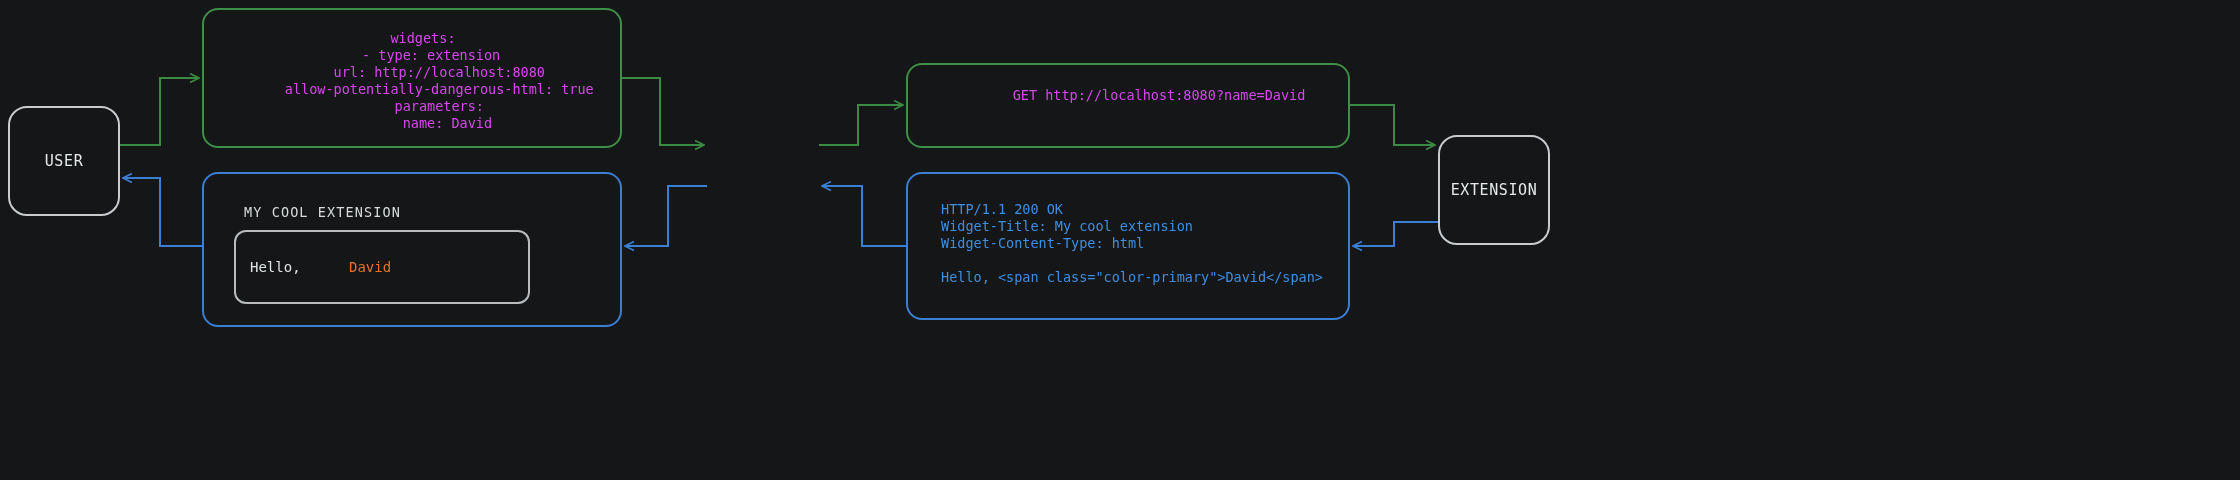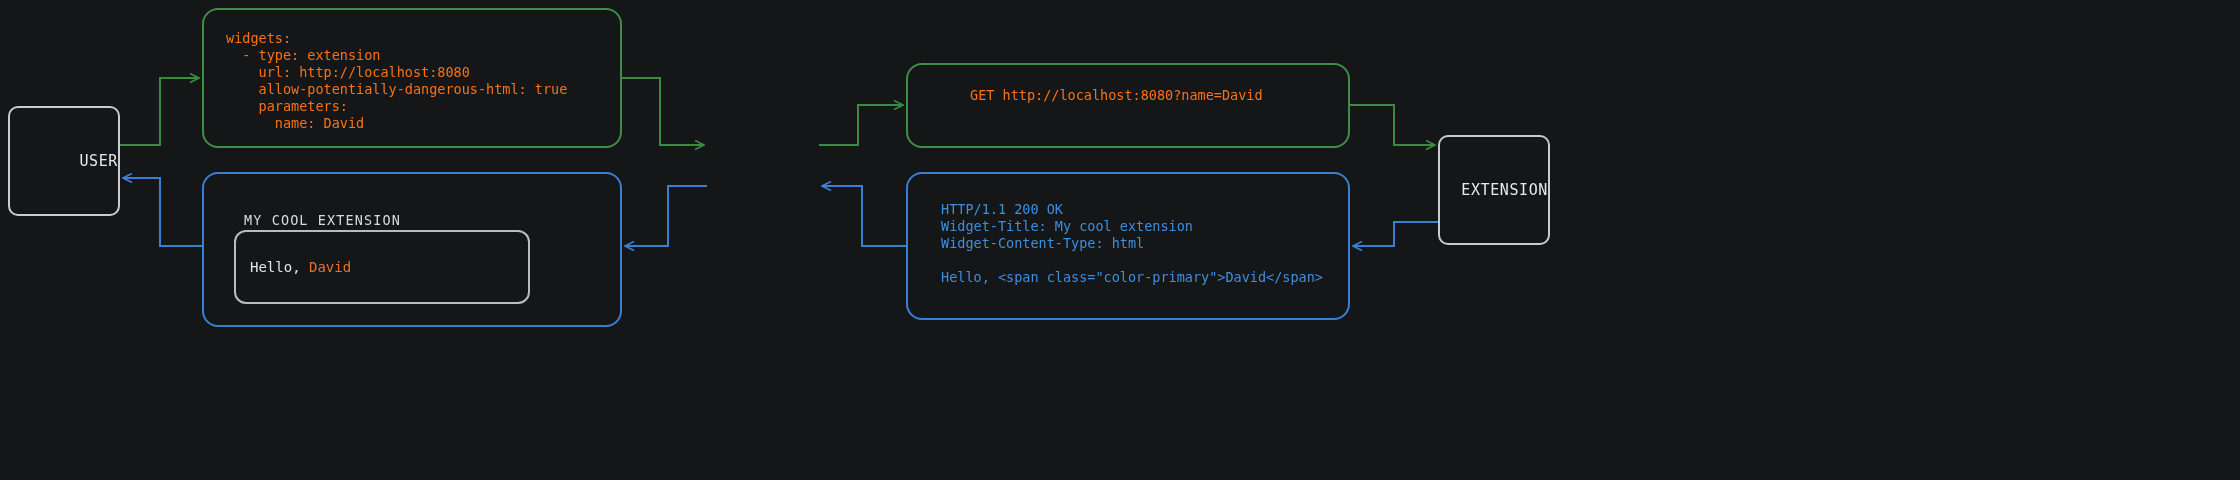--- a/index.html
+++ b/index.html
@@ -27,25 +27,25 @@
     width: 2240px;
     height: 480px;
     pointer-events: none;
   }
 
   
   .node {
     position: absolute;
     box-sizing: border-box;
     border: 2px solid #c9ccce;
-    border-radius: 10px;
+    border-radius: 19px;
     background: #141618;
     display: flex;
     align-items: center;
-    justify-content: flex-end;
+    justify-content: center;
     z-index: 3;
   }
   .node .node-label {
     color: #e6e9ea;
     font-size: 15px;
     letter-spacing: 0.6px;
     white-space: nowrap;
   }
 
   #node-user      { left: 8px;    top: 106px; width: 112px; height: 110px; }
@@ -65,39 +65,39 @@
   .panel.green { border-color: #3f8f46; }
   .panel.blue  { border-color: #3b7fd4; }
 
   .panel pre {
     margin: 0;
     font-family: "DejaVu Sans Mono", "Liberation Mono", monospace;
     font-size: 13.5px;
     line-height: 17px;
     white-space: pre;
   }
-  .panel pre.code-green { color: #f97316; }
+  .panel pre.code-green { color: #d946ef; text-align: center; }
   .panel pre.code-blue  { color: #3f8fe0; }
 
   #panel-config   { left: 202px;  top: 8px;   width: 420px; height: 140px; }
   #panel-config pre { padding: 20px 0 0 22px; }
 
   #panel-request  { left: 906px;  top: 63px;  width: 444px; height: 85px; }
   #panel-request pre { padding: 22px 0 0 33px; margin-left: 29px; }
 
   #panel-response { left: 906px;  top: 172px; width: 444px; height: 148px; }
   #panel-response pre { padding: 27px 4px 0 33px; }
 
   #panel-widget   { left: 202px;  top: 172px; width: 420px; height: 155px; }
 
   
   .widget-title {
     position: absolute;
     left: 40px;
-    top: 38px;
+    top: 30px;
     color: #d8dbdc;
     font-size: 13.5px;
     letter-spacing: 1.1px;
     white-space: nowrap;
   }
   .widget-card {
     position: absolute;
     left: 30px;
     top: 56px;
     width: 296px;
@@ -108,21 +108,21 @@
     background: #141618;
   }
   .widget-card-text {
     position: absolute;
     left: 14px;
     top: 27px;
     font-size: 14px;
     color: #e2e5e6;
     white-space: nowrap;
   }
-  .widget-card-text .accent { color: #e8702a; }
+  .widget-card-text .accent { color: #e8702a; margin-left: 40px; }
 </style>
 </head>
 <body>
 
 <div id="stage">
 
   <svg id="wires" viewBox="0 0 2240 480" width="2240" height="480" xmlns="http://www.w3.org/2000/svg">
     <defs>
       <marker id="arrow-green" markerWidth="11" markerHeight="11" refX="9" refY="5.5" orient="auto" markerUnits="userSpaceOnUse">
         <path d="M1,1 L10,5.5 L1,10" fill="none" stroke="#3b8a42" stroke-width="1.6"></path>

